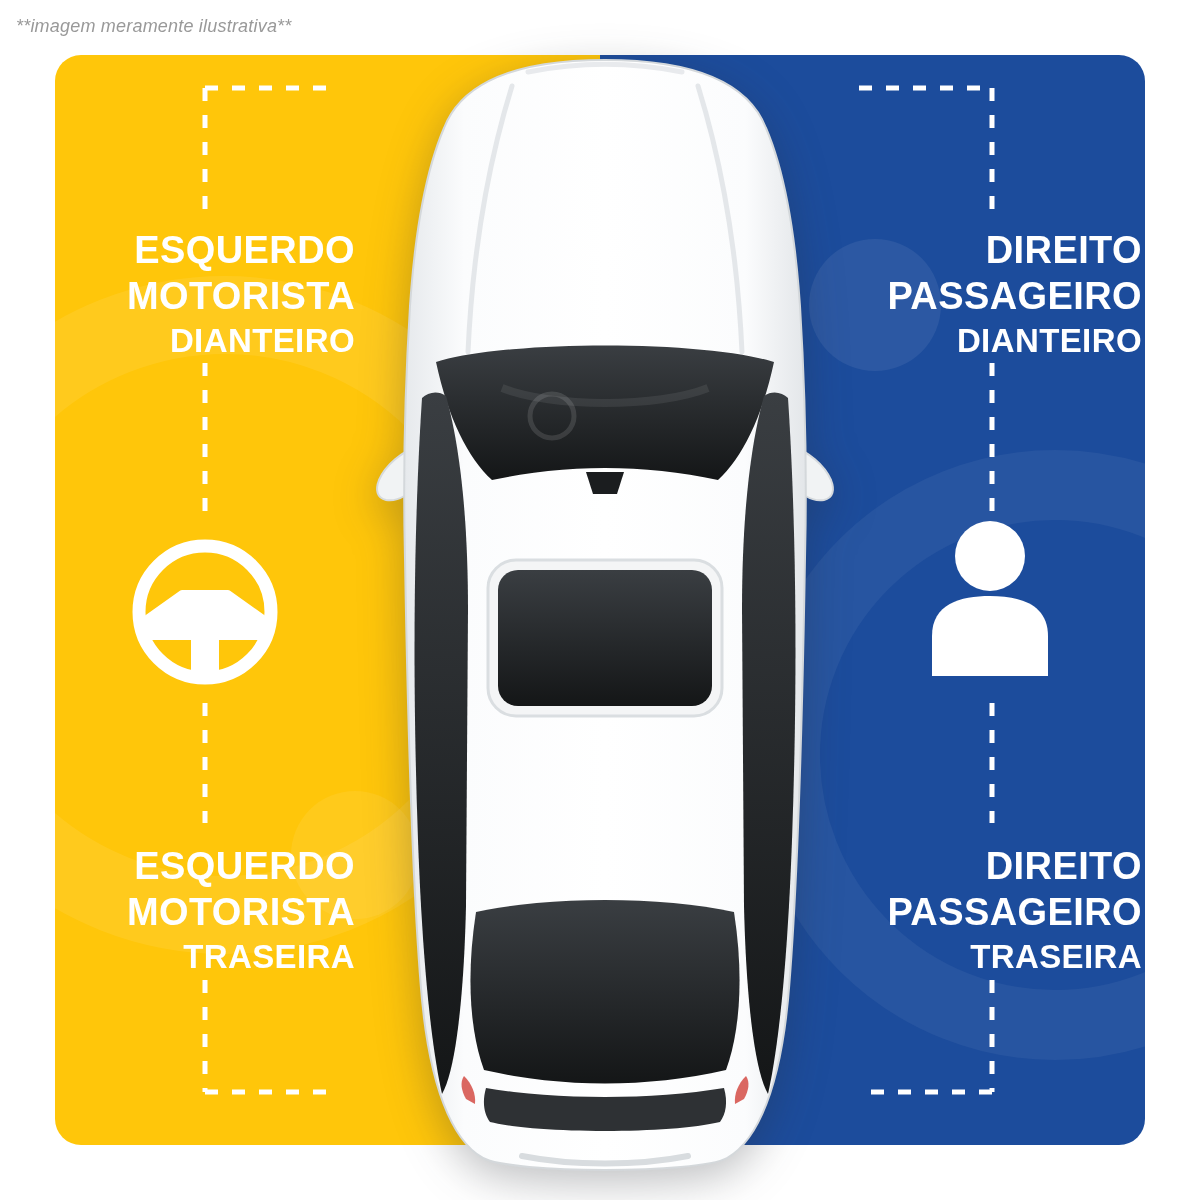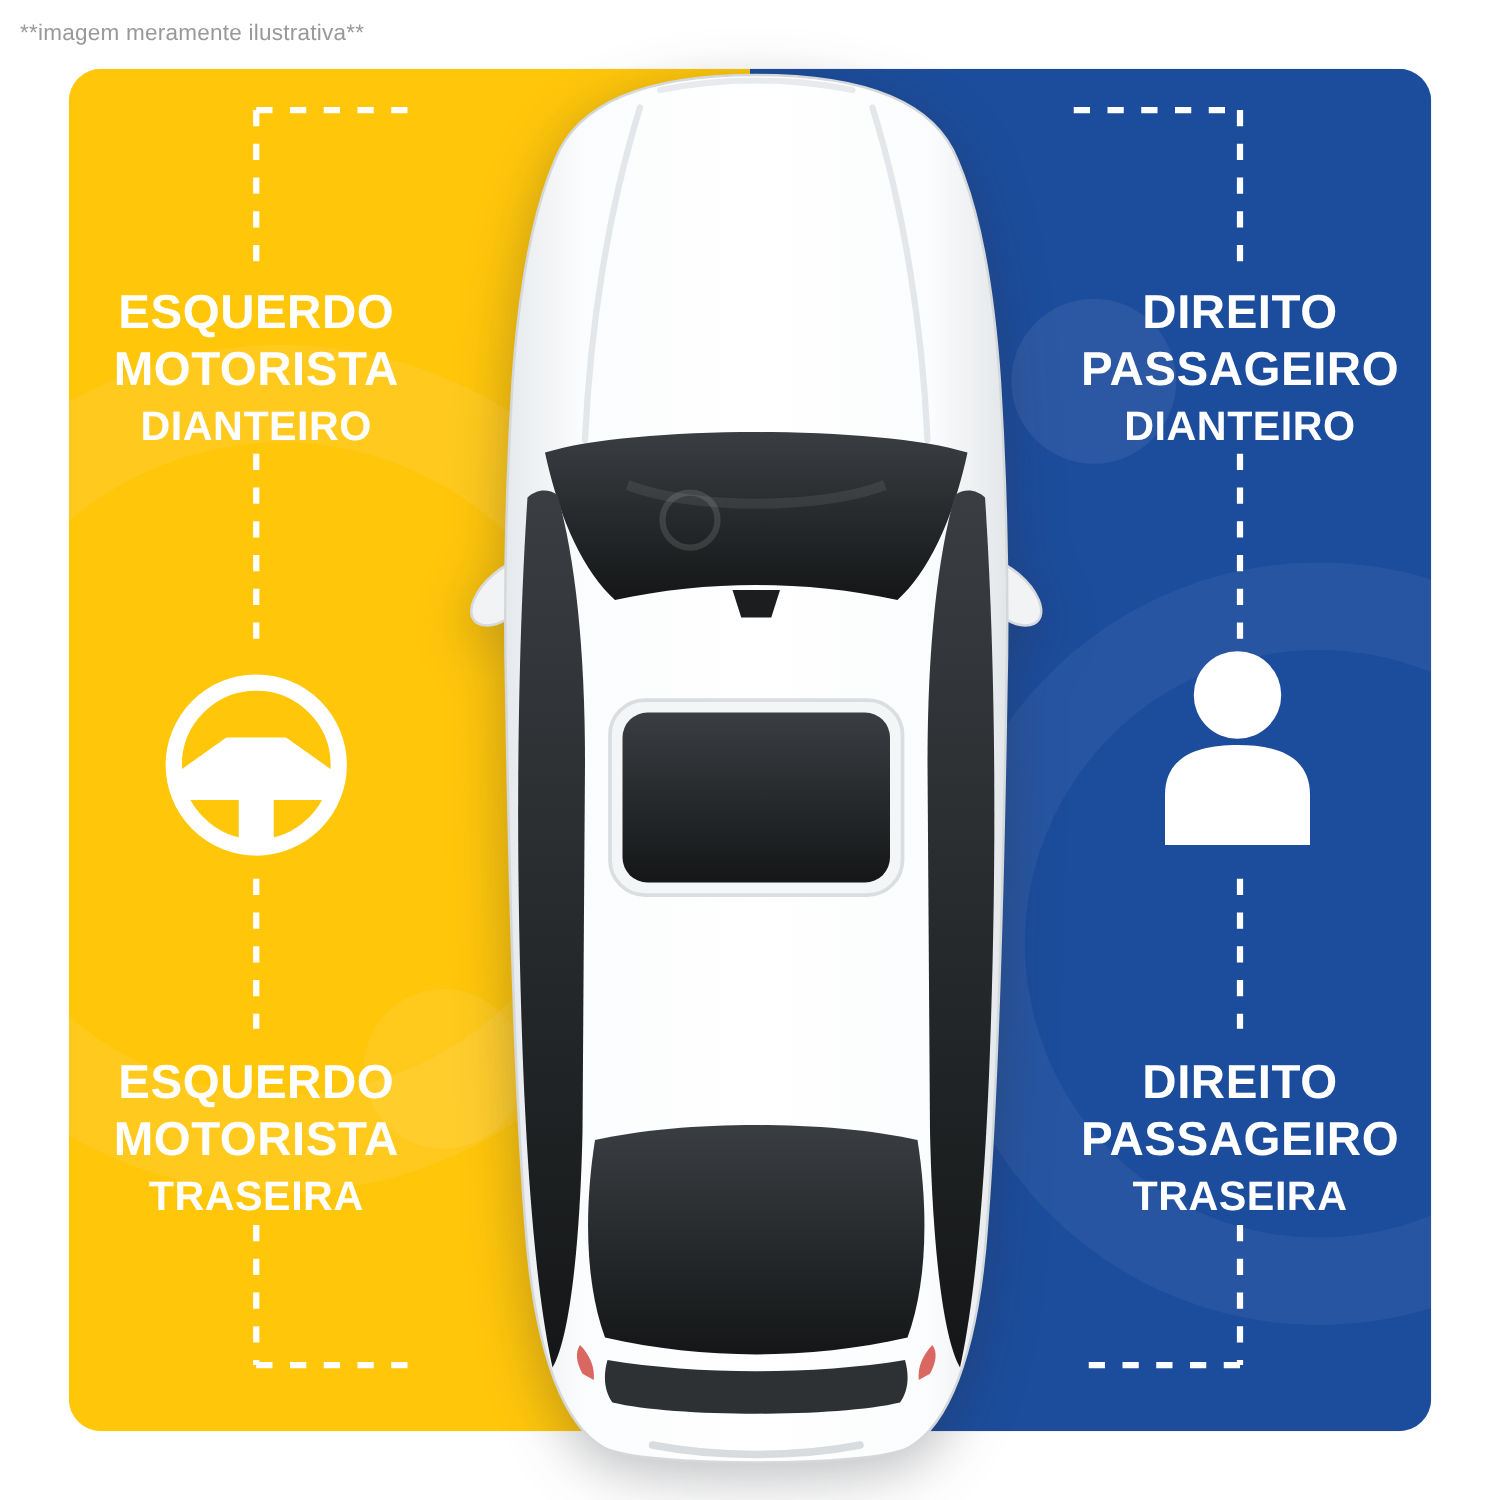--- a/index.html
+++ b/index.html
@@ -4,36 +4,36 @@
 <style>
   html,body{margin:0;padding:0}
   body{width:1200px;height:1200px;background:#ffffff;font-family:"Liberation Sans",sans-serif;position:relative;overflow:hidden}
   .canvas{position:absolute;left:0;top:0;width:1200px;height:1200px}
   .disclaimer{position:absolute;left:16px;top:16px;font-size:18px;letter-spacing:.2px}
   .artwork{position:absolute;left:55px;top:55px;width:1090px;height:1090px;border-radius:26px;overflow:hidden}
   .half{position:absolute;top:0;height:1090px;width:545px}
   .half-left{left:0}
   .half-right{left:545px}
   svg.decor,svg.guides{position:absolute;left:0;top:0;width:1090px;height:1090px}
-  .label{position:absolute;width:300px;text-align:center;color:#fff}
+  .label{position:absolute;width:300px;text-align:right;color:#fff}
   .label .b{font-weight:700;font-size:38px;line-height:46px;letter-spacing:.4px}
   .label .r{font-weight:700;font-size:33px;line-height:44px;letter-spacing:.4px}
   .label-lf{left:0;top:172px}
   .label-rf{left:787px;top:172px}
   .label-lr{left:0;top:788px}
   .label-rr{left:787px;top:788px}
   svg.car{position:absolute;left:372px;top:48px;width:466px;height:1130px;
           filter:drop-shadow(0 12px 22px rgba(40,44,50,.30))}
 </style>
 </head>
 <body>
 
 <div class="canvas">
 
-  <div class="disclaimer" style="color: rgb(153, 153, 153);">**imagem meramente ilustrativa**</div>
+  <div class="disclaimer" style="color: rgb(153, 153, 153); font-style: italic;">**imagem meramente ilustrativa**</div>
 
   <div class="artwork">
 
     <div class="half half-left" style="background: rgb(255, 198, 10);"></div>
     <div class="half half-right" style="background: rgb(28, 76, 156);"></div>
 
     <svg class="decor" viewBox="0 0 1090 1090">
       <circle cx="170" cy="560" r="300" fill="none" stroke="rgba(255,255,255,0.08)" stroke-width="78"></circle>
       <circle cx="300" cy="800" r="64" fill="rgba(255,255,255,0.07)"></circle>
       <circle cx="820" cy="250" r="66" fill="rgba(255,255,255,0.07)"></circle>

